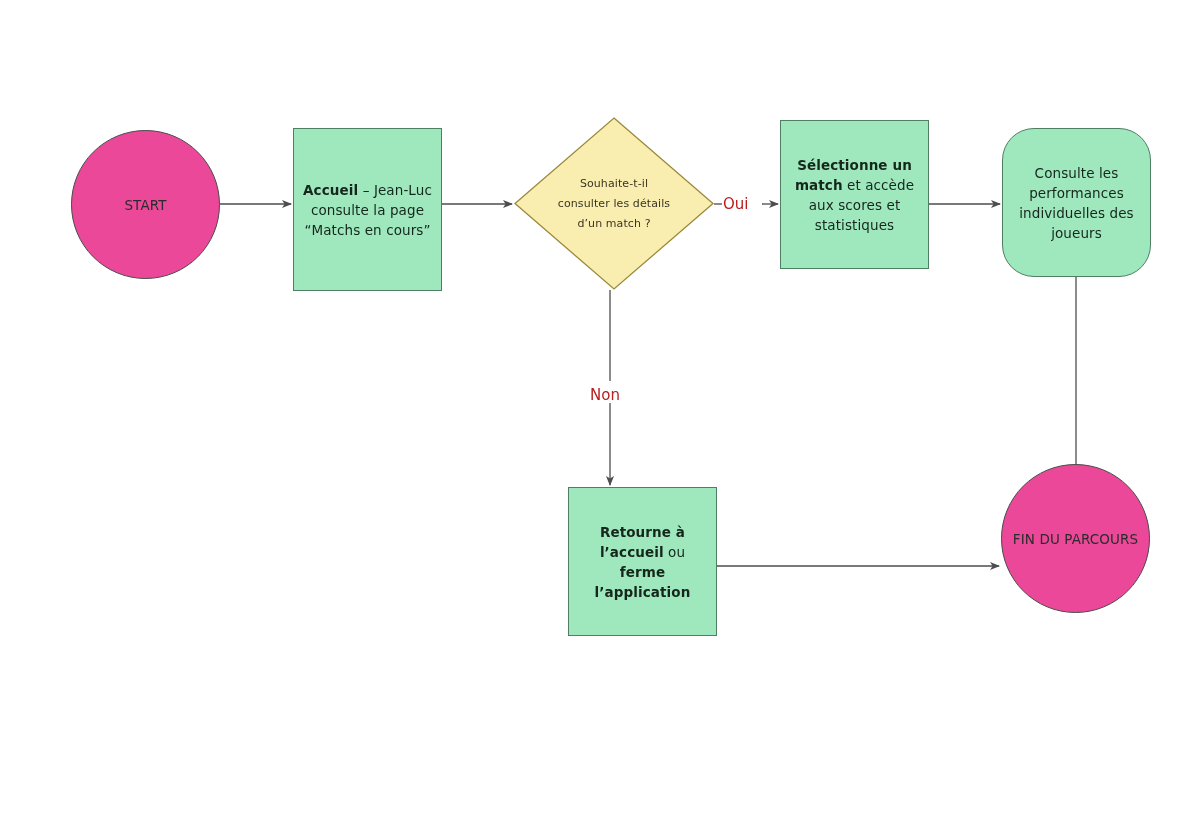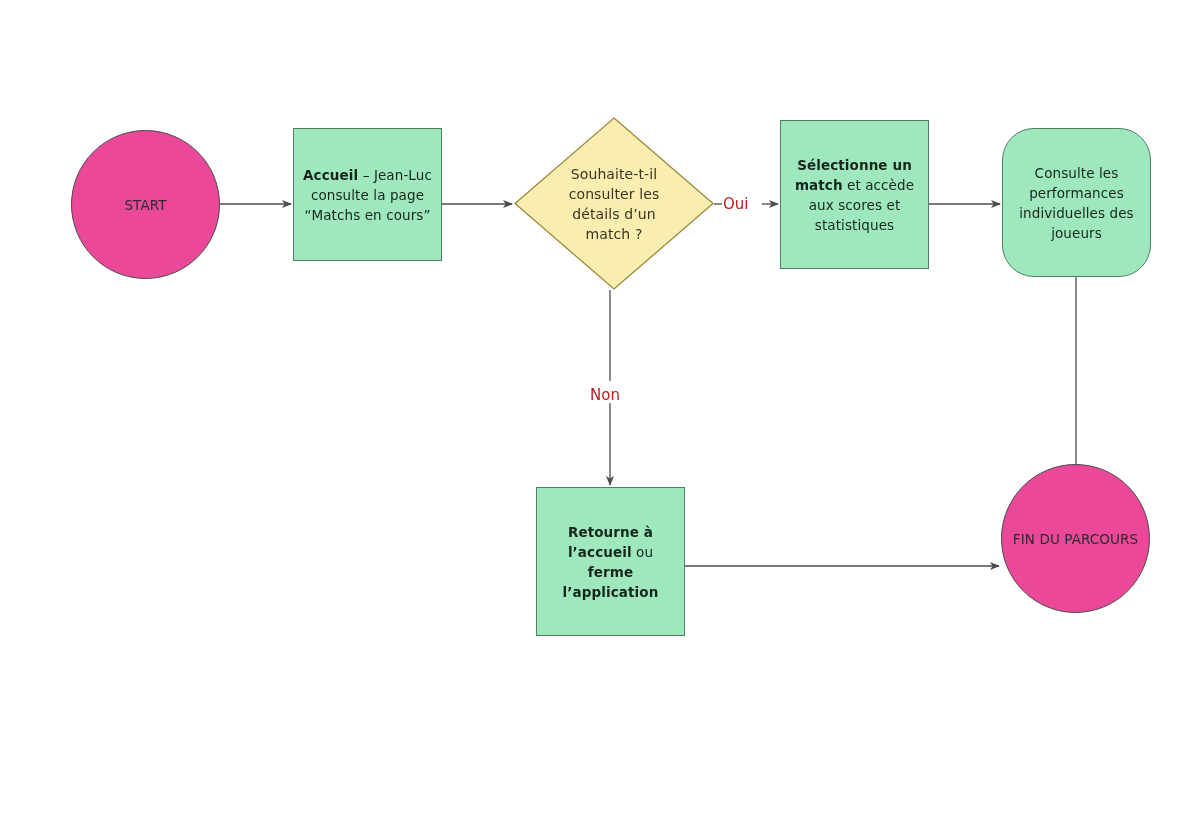--- a/index.html
+++ b/index.html
@@ -66,21 +66,21 @@
   .node-terminal .node-label {
     font-size: 13.5px;
     line-height: 20px;
     color: #2b2b2b;
   }
   .node-process .node-label {
     color: #15261c;
   }
   .node-decision .node-label {
     color: #3a3423;
-    font-size: 14px;
+    font-size: 11px;
     line-height: 20px;
     max-width: 120px;
   }
   .node-label b {
     font-weight: 700;
   }
   .edge-label {
     position: absolute;
     font-size: 15px;
     line-height: 18px;
@@ -118,40 +118,40 @@
       <line x1="610" y1="403" x2="610" y2="485" marker-end="url(#arrowhead)"></line>
 
       <line x1="685" y1="566" x2="999" y2="566" marker-end="url(#arrowhead)"></line>
     </g>
   </svg>
 
   <div class="node node-terminal" style="left:71px; top:130px; width:149px; height:149px;">
     <span class="node-label">START</span>
   </div>
 
-  <div class="node node-process" style="left:293px; top:128px; width:149px; height:133px;">
+  <div class="node node-process" style="left:293px; top:128px; width:149px; height:163px;">
     <span class="node-label"><b>Accueil</b> – Jean-Luc consulte la page “Matchs en cours”</span>
   </div>
 
   <div class="node node-decision" style="left:514px; top:117px; width:200px; height:173px;">
     <svg class="decision-shape" viewBox="0 0 200 173" preserveAspectRatio="none" xmlns="http://www.w3.org/2000/svg">
       <polygon points="100,1 199,86.5 100,172 1,86.5" fill="#f9eeb0" stroke="#9a8a3c" stroke-width="1.3"></polygon>
     </svg>
     <span class="node-label">Souhaite-t-il consulter les détails d’un match ?</span>
   </div>
 
   <div class="node node-process" style="left:780px; top:120px; width:149px; height:149px;">
     <span class="node-label"><b>Sélectionne un match</b> et accède aux scores et statistiques</span>
   </div>
 
   <div class="node node-process" style="left:1002px; top:128px; width:149px; height:149px;border-radius:32px;">
     <span class="node-label">Consulte les performances individuelles des joueurs</span>
   </div>
 
-  <div class="node node-process" style="left:536px; top:487px; width:149px; height:149px;">
+  <div class="node node-process" style="left:568px; top:487px; width:149px; height:149px;">
     <span class="node-label"><b>Retourne à l’accueil</b> ou <b>ferme l’application</b></span>
   </div>
 
   <div class="node node-terminal" style="left:1001px; top:464px; width:149px; height:149px;">
     <span class="node-label">FIN DU PARCOURS</span>
   </div>
 
   <div class="edge-label" style="left:723px; top:195px;">Oui</div>
 
   <div class="edge-label" style="left:590px; top:386px;">Non</div>

